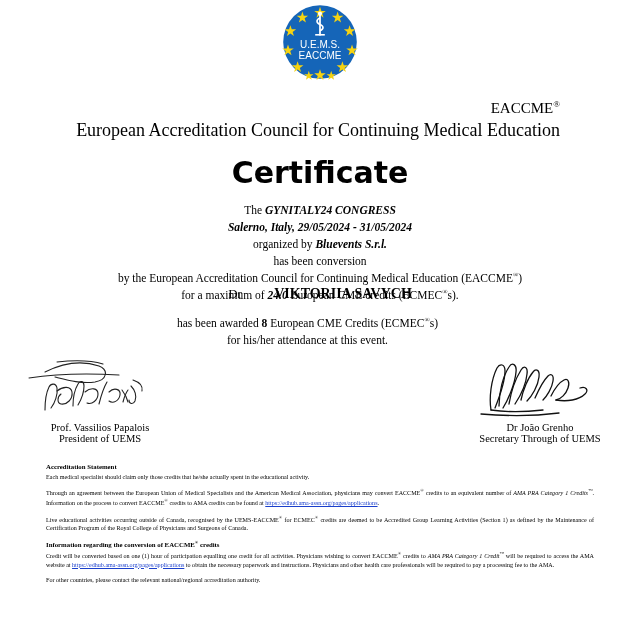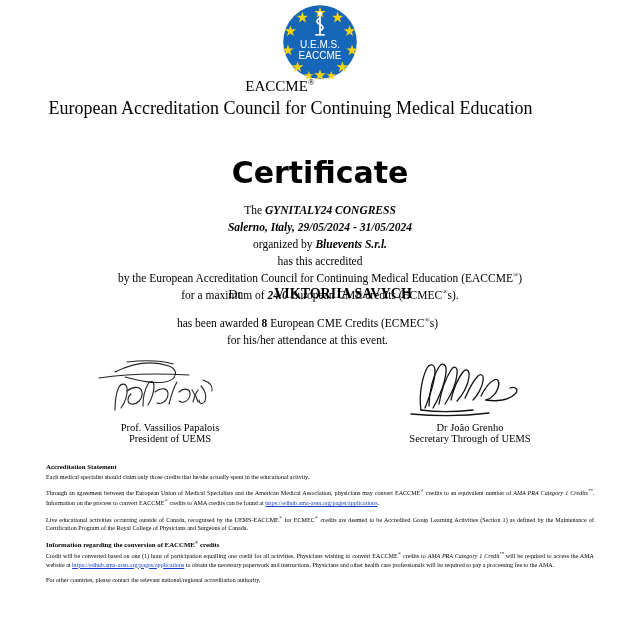--- a/index.html
+++ b/index.html
@@ -35,24 +35,24 @@
   .logo {
     position: relative;
     width: 80px;
     height: 80px;
   }
   .logo svg { display: block; }
 
   
   .header {
     position: absolute;
-    top: 76px;
+    top: 98px;
     left: 0;
     width: 560px;
-    text-align: center;
+    text-align: right;
     line-height: 1.35;
   }
   .header .h-line1 {
     font-size: 15px;
   }
   .header .h-line1 sup {
     font-size: 9px;
     vertical-align: super;
   }
   .header .h-line2 {
@@ -111,21 +111,21 @@
     line-height: 1.5;
   }
 
   
   .signatures {
     position: absolute;
     top: 358px;
     left: 0;
     width: 640px;
     display: flex;
-    justify-content: center;
+    justify-content: space-between;
     gap: 100px;
   }
   .sig-block {
     width: 200px;
     text-align: center;
     position: relative;
   }
   .sig-img {
     height: 62px;
     display: flex;
@@ -206,21 +206,21 @@
     <div class="h-line1"><span>EACCME</span><sup>®</sup></div>
     <div class="h-line2">European Accreditation Council for Continuing Medical Education</div>
   </div>
 
   <div class="cert-title">Certificate</div>
 
   <div class="body-block">
     <div class="ln"><span>The </span><span class="bi">GYNITALY24 CONGRESS</span></div>
     <div class="ln bi">Salerno, Italy, 29/05/2024 - 31/05/2024</div>
     <div class="ln"><span>organized by </span><span class="bi">Bluevents S.r.l.</span></div>
-    <div class="ln">has this accredited</div>
+    <div class="ln">has been conversion</div>
     <div class="ln"><span>by the European Accreditation Council for Continuing Medical Education (EACCME</span><sup class="reg">®</sup><span>)</span></div>
     <div class="ln"><span>for a maximum of </span><span class="bi">24.0</span><span> European CME credits (ECMEC</span><sup class="reg">®</sup><span>s).</span></div>
   </div>
 
   <div class="awardee">
     <span>Dr </span><span class="name">VIKTORIIA SAVYCH</span>
   </div>
 
   <div class="award-lines">
     <div class="ln"><span>has been awarded </span><b>8</b><span> European CME Credits (ECMEC</span><sup class="reg">®</sup><span>s)</span></div>

